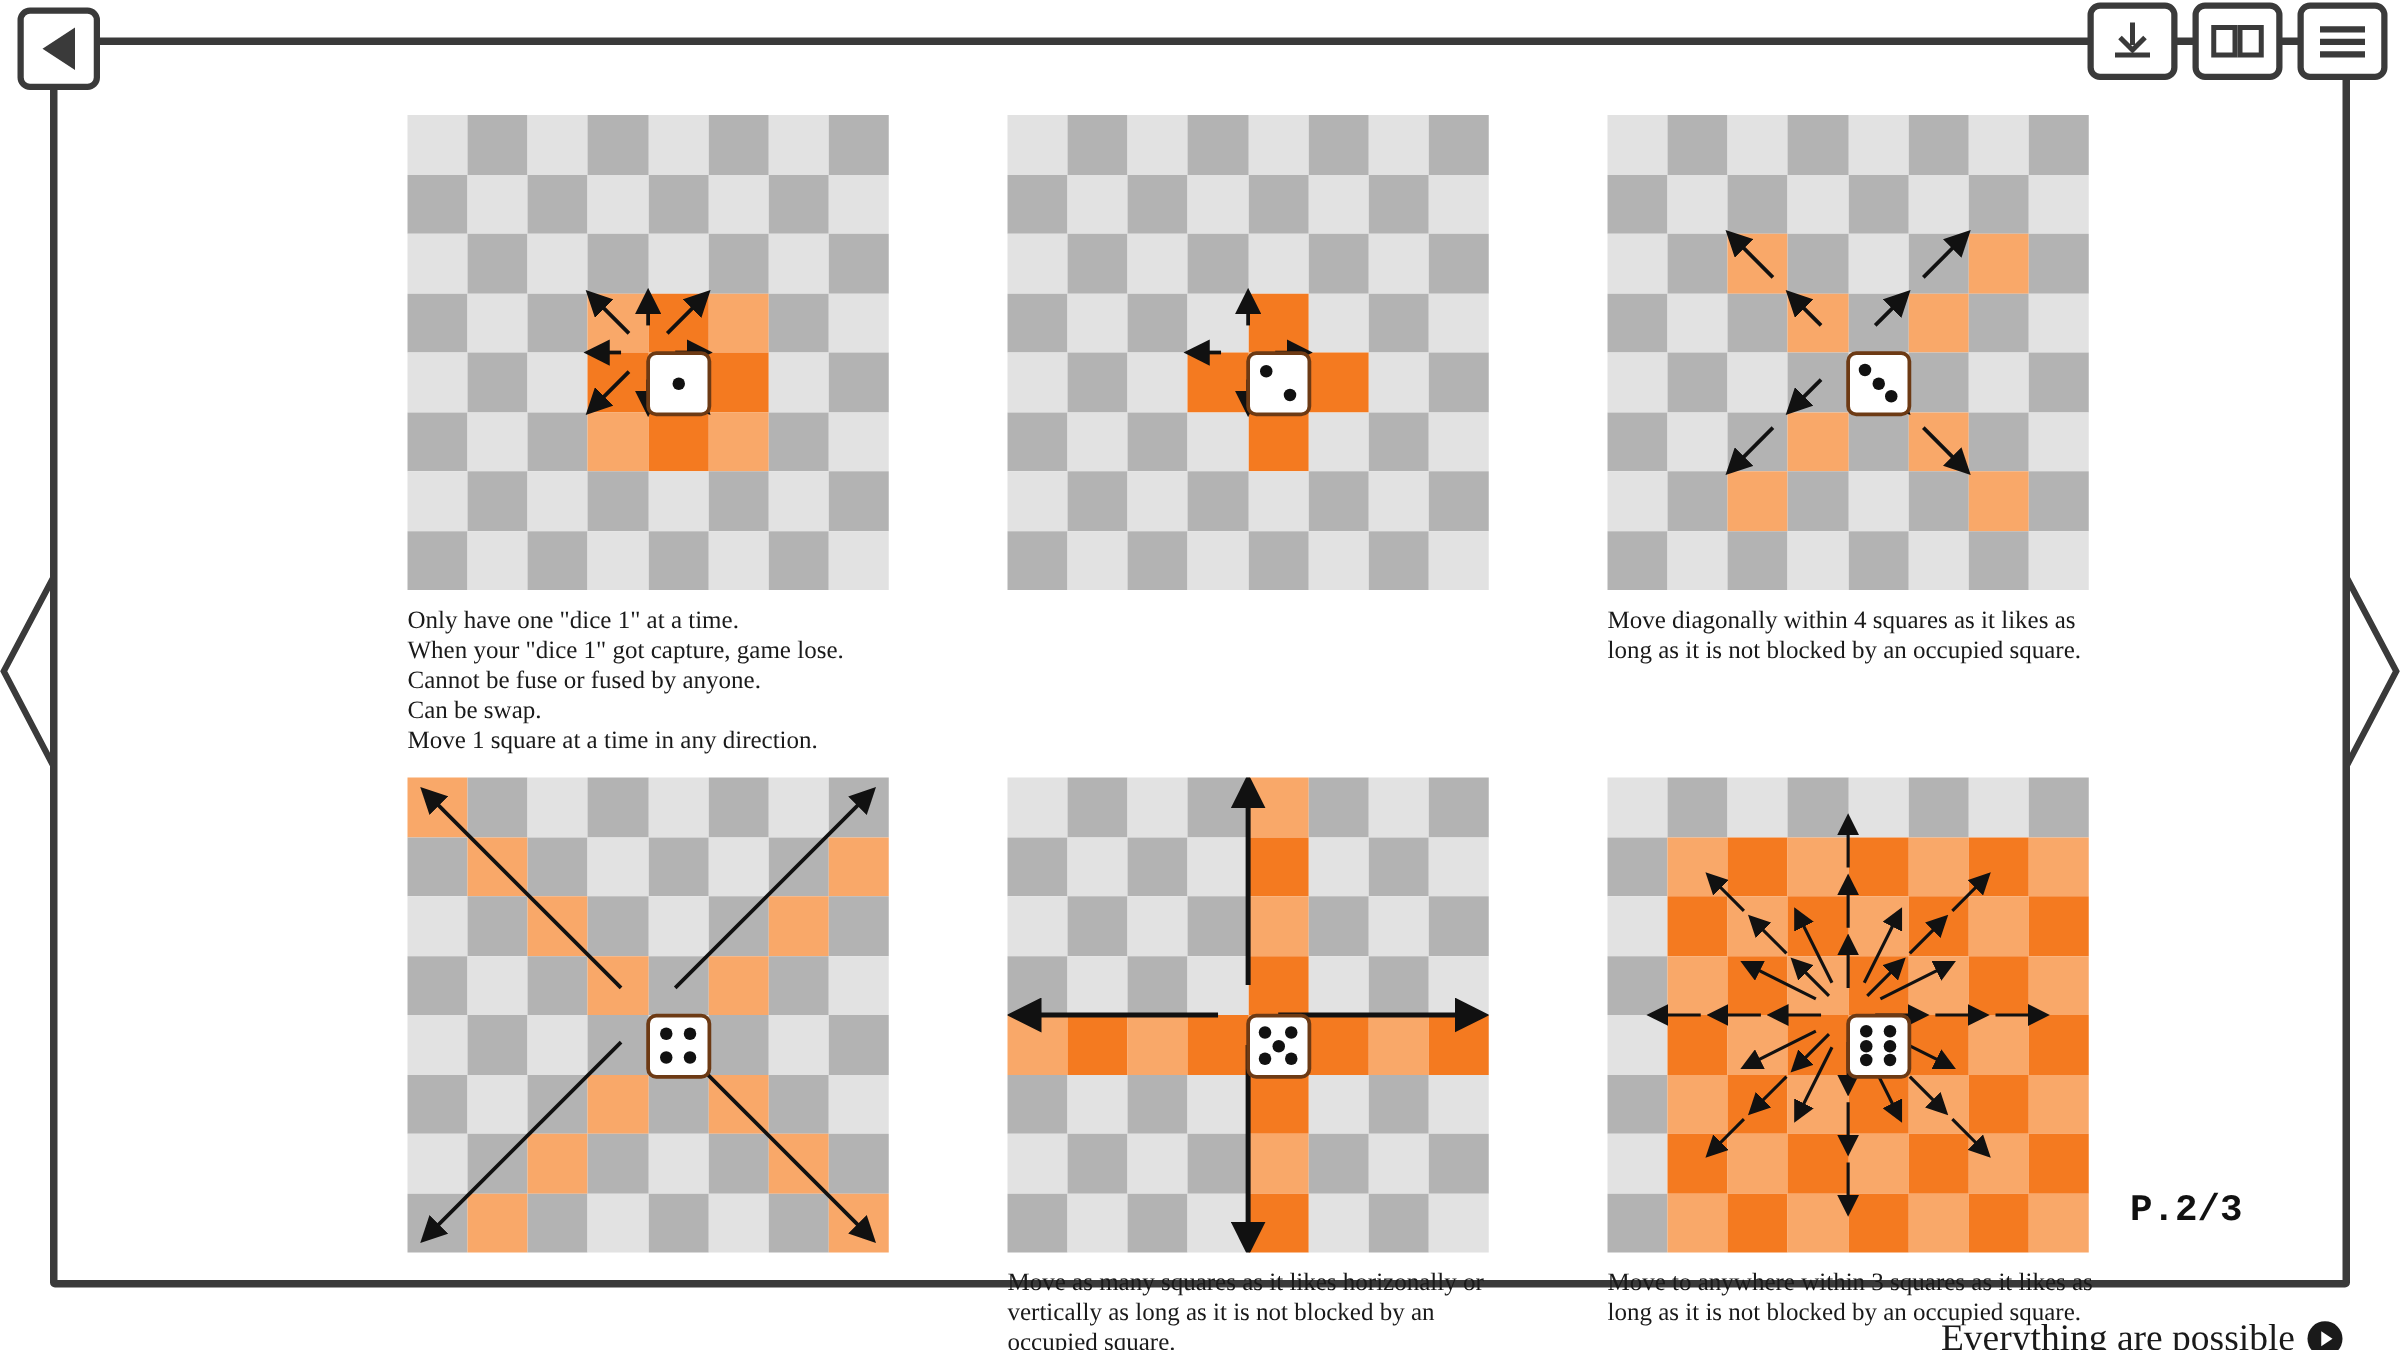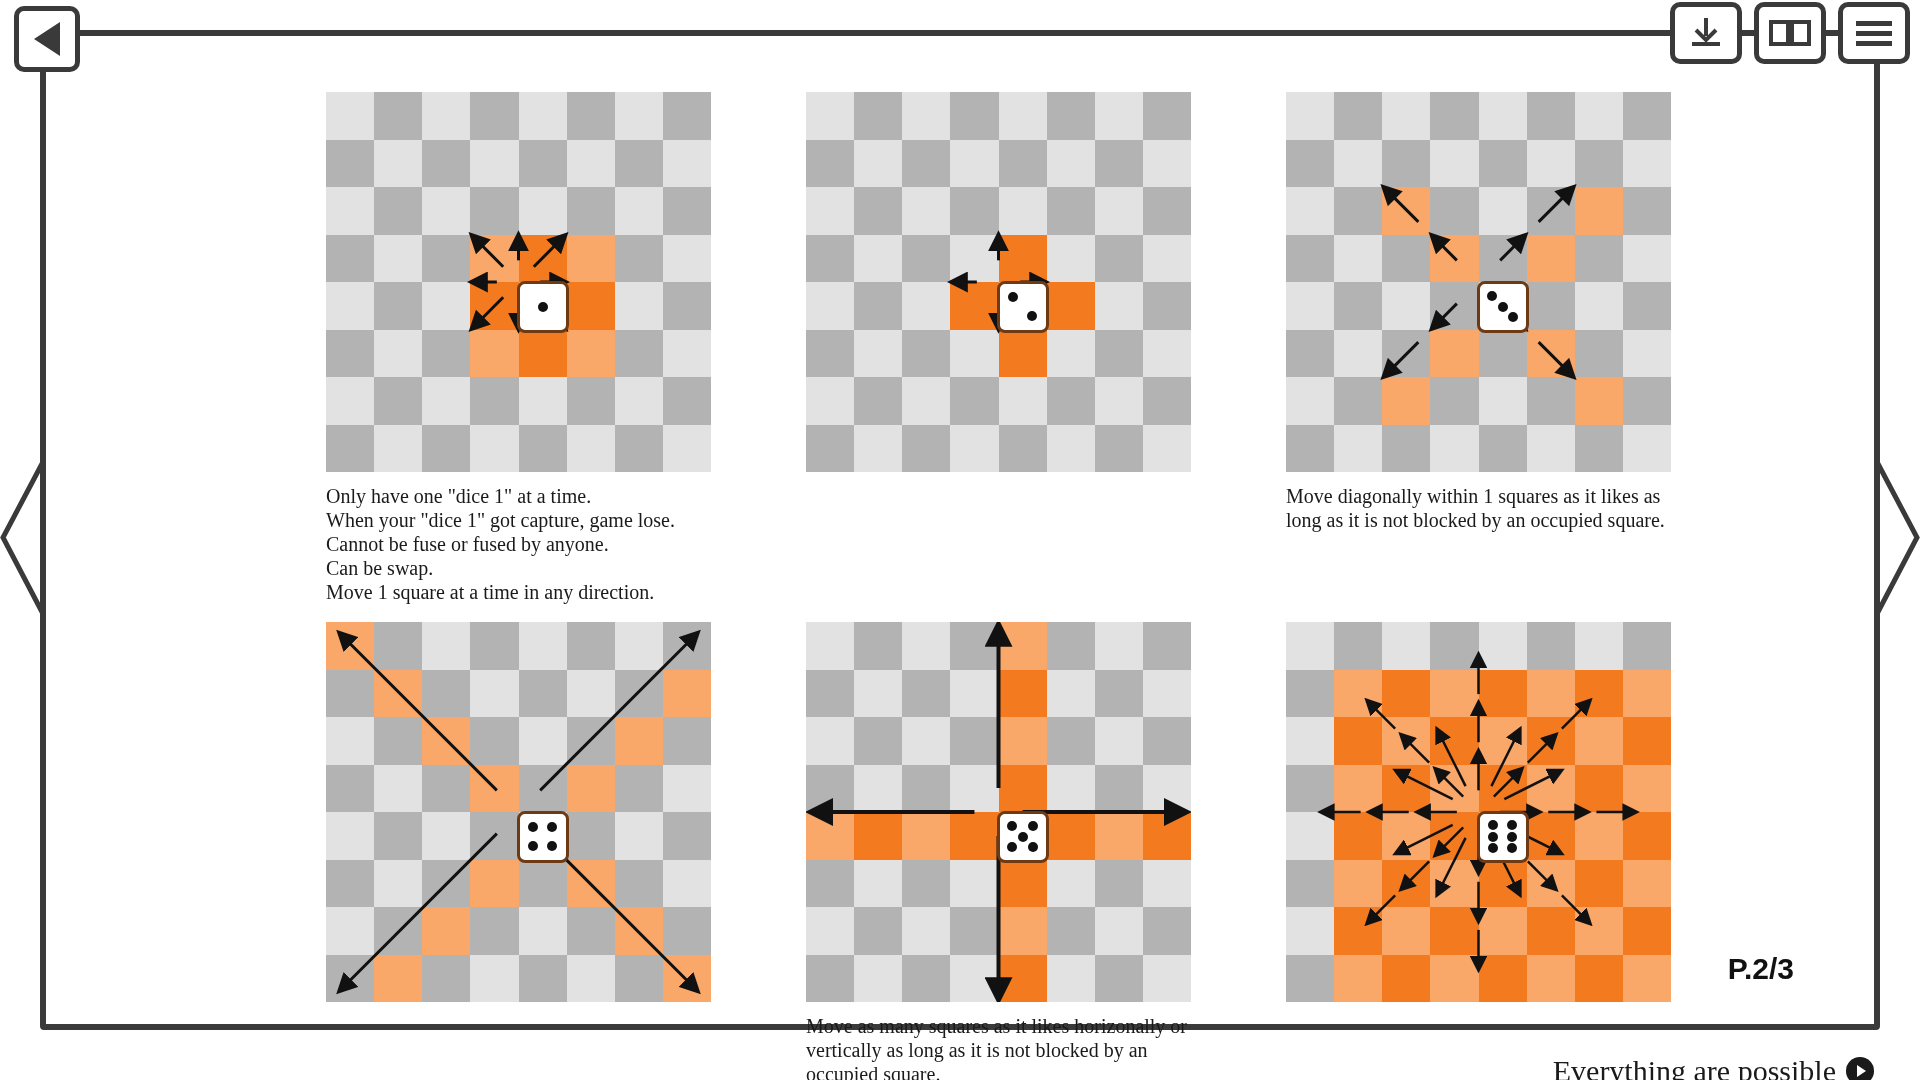--- a/index.html
+++ b/index.html
@@ -118,21 +118,21 @@
   .pip{
     position:absolute;width:10px;height:10px;border-radius:50%;background:#111;
   }
   
   .pagenum{
     position:absolute;
     right:42px;bottom:26px;
     font-size:30px;
     font-weight:bold;
     color:#111;
-    font-family:Liberation Sans, sans-serif;
+    font-family:Liberation Mono, monospace;
   }
   .footer{
     position:absolute;
     right:46px;bottom:-8px;
     display:flex;align-items:center;gap:10px;
     font-size:30px;
     color:#1a1a1a;
     font-family:"Liberation Serif", serif;
   }
   .footer-dot{
@@ -427,21 +427,21 @@
                 <line x1="132.34375" y1="250.15625" x2="98.65625" y2="283.84375" stroke="#111" stroke-width="3" marker-end="url(#ahb3)"></line>
                 <line x1="214.15625" y1="211.65625" x2="238.21875" y2="235.71875" stroke="#111" stroke-width="3" marker-end="url(#ahb3)"></line>
                 <line x1="252.65625" y1="250.15625" x2="286.34375" y2="283.84375" stroke="#111" stroke-width="3" marker-end="url(#ahb3)"></line>
               </svg>
               <div class="dice" style="left: 190.562px; top: 188.562px;">
                 <span class="pip" style="left: 7.42px; top: 7.42px;"></span>
                 <span class="pip" style="left: 18px; top: 18px;"></span>
                 <span class="pip" style="left: 28.58px; top: 28.58px;"></span>
               </div>
             </div>
-          <div class="caption">Move diagonally within 1 squares as it likes as long as it is not blocked by an occupied square.</div>
+          <div class="caption">Move diagonally within 4 squares as it likes as long as it is not blocked by an occupied square.</div>
         </div>
 
         <div class="cell" style="margin-top:18px">
           <div class="board" id="b4">
               <div class="sq hl-light"></div>
               <div class="sq dark"></div>
               <div class="sq light"></div>
               <div class="sq dark"></div>
               <div class="sq light"></div>
               <div class="sq dark"></div>
@@ -718,20 +718,21 @@
               </svg>
               <div class="dice" style="left: 190.562px; top: 188.562px;">
                 <span class="pip" style="left: 8.8px; top: 6.5px;"></span>
                 <span class="pip" style="left: 27.2px; top: 6.5px;"></span>
                 <span class="pip" style="left: 8.8px; top: 18px;"></span>
                 <span class="pip" style="left: 27.2px; top: 18px;"></span>
                 <span class="pip" style="left: 8.8px; top: 29.5px;"></span>
                 <span class="pip" style="left: 27.2px; top: 29.5px;"></span>
               </div>
             </div>
+          <div class="caption">Move to anywhere within 3 squares as it likes  as long as it is not blocked by an occupied square.</div>
         </div>
 
       </div>
 
       <div class="pagenum">P.2/3</div>
     </div>
 
   </div>
 
   <div class="back-btn">

